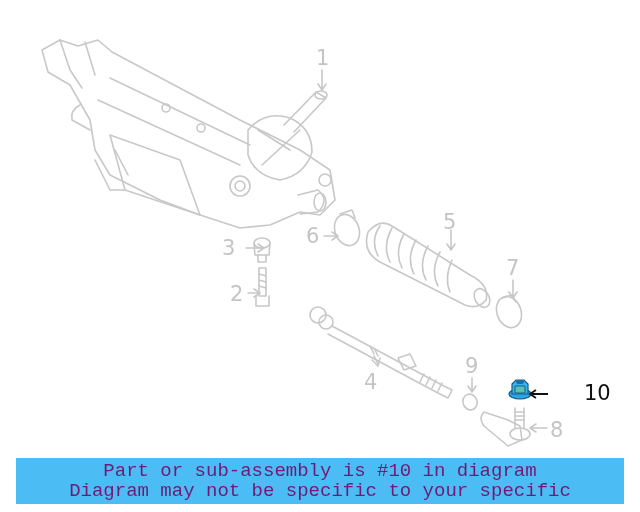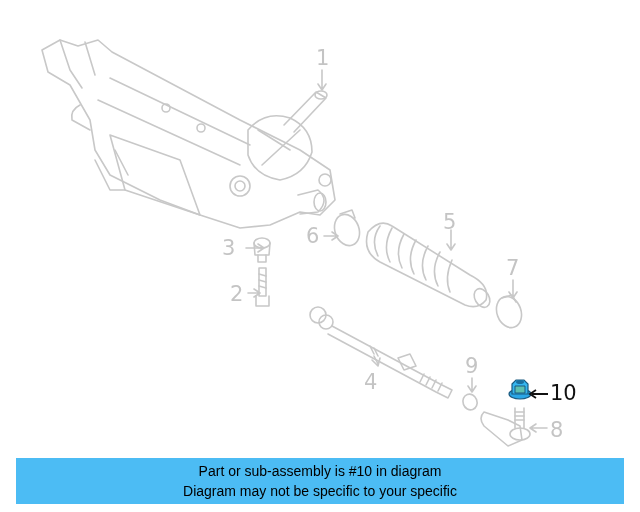--- a/index.html
+++ b/index.html
@@ -1,22 +1,22 @@
 <!DOCTYPE html>
 <html><head>
 <meta charset="utf-8">
 <style>
   html, body { margin:0; padding:0; background:#ffffff; }
   body { width:640px; height:512px; position:relative; overflow:hidden; font-family:"DejaVu Sans", sans-serif; }
   #diagram { position:absolute; left:0; top:0; width:640px; height:455px; }
   .callout { position:absolute; font-family:"DejaVu Sans", sans-serif; font-size:21px; color:#c4c4c4; line-height:1; }
-  .callout.active { color:#111111; }
+  .callout.active { color:#111111;margin-left:34px; }
   #banner { position:absolute; left:16px; top:458px; width:608px; height:46px; background:#4cbcf4;
             display:flex; flex-direction:column; align-items:center; justify-content:center; }
-  #banner span { font-family:Liberation Sans, sans-serif; font-size:14px; color:#000000; line-height:20px; }
+  #banner span { font-family:Liberation Mono, monospace; font-size:19px; color:#701a75; line-height:20px; }
 </style>
 </head>
 <body>
 
 <svg id="diagram" viewBox="0 0 640 455" xmlns="http://www.w3.org/2000/svg">
   <g fill="none" stroke="#c8c8c8" stroke-width="1.6" stroke-linecap="round" stroke-linejoin="round">
 
     <g>
       <path d="M42 50 L60 40 L78 46 L98 40 L112 52 L240 120 L300 150 L330 170 L335 200 L320 215 L300 212 L270 225 L240 228 L200 215 L160 200 L110 175 L95 150 L90 120 L70 85 L48 72 Z"></path>
       <path d="M60 40 L70 70 L82 88"></path>

